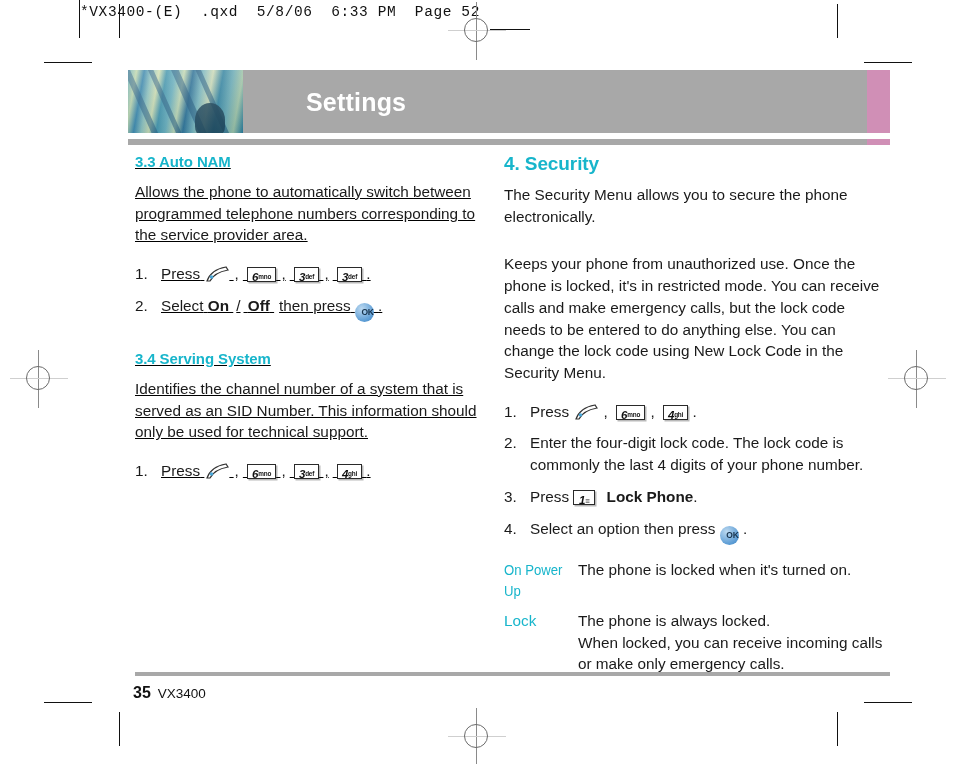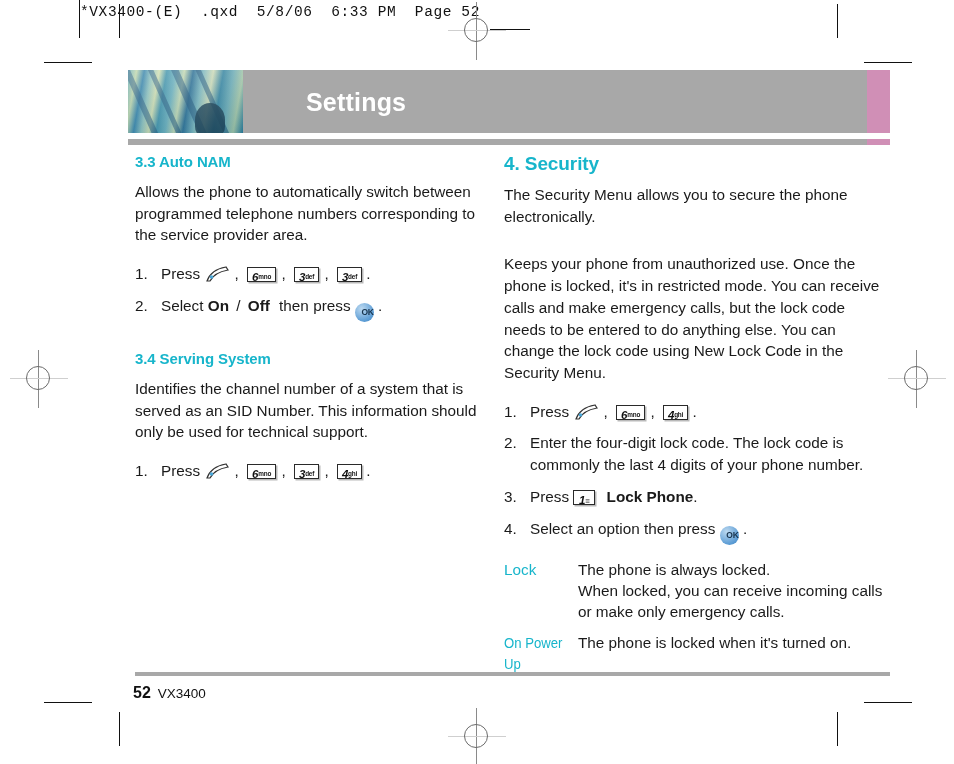--- a/index.html
+++ b/index.html
@@ -172,21 +172,21 @@
     height: 6px;
     background: #d08fb6;
   }
 
   
   .col {
     position: absolute;
     top: 130px;
     width: 360px;
   }
-  .col-left  { left: 135px; }
+  .col-left  { left: 135px; text-decoration: underline; }
   .col-right { left: 504px; width: 386px; }
 
   h2.sec {
     margin: 0 0 11px 0;
     color: #17b5cb;
     font-size: 15px;
     font-weight: bold;
     letter-spacing: -0.1px;
   }
   h1.sec-major {
@@ -496,29 +496,29 @@
       <li>
         <span class="num">4.</span>
         <span class="word">Select an option then press</span>
         <span class="ok-key">OK</span>
         <span>.</span>
       </li>
     </ol>
 
     <div class="deflist">
       <div class="defrow">
+        <div class="defterm narrow">On Power Up</div>
+        <div class="defdesc">The phone is locked when it's turned on.</div>
+      </div>
+      <div class="defrow">
         <div class="defterm">Lock</div>
         <div class="defdesc" style="white-space:pre-line;">The phone is always locked.
 When locked, you can receive incoming calls or make only emergency calls.</div>
       </div>
-      <div class="defrow">
-        <div class="defterm narrow">On Power Up</div>
-        <div class="defdesc">The phone is locked when it's turned on.</div>
-      </div>
     </div>
   </div>
 
   <div class="footer-rule"></div>
   <div class="footer-text">
-    <span class="footer-page">52</span><span class="footer-model">VX3400</span>
+    <span class="footer-page">35</span><span class="footer-model">VX3400</span>
   </div>
 
 </div>
 
 </body></html>

